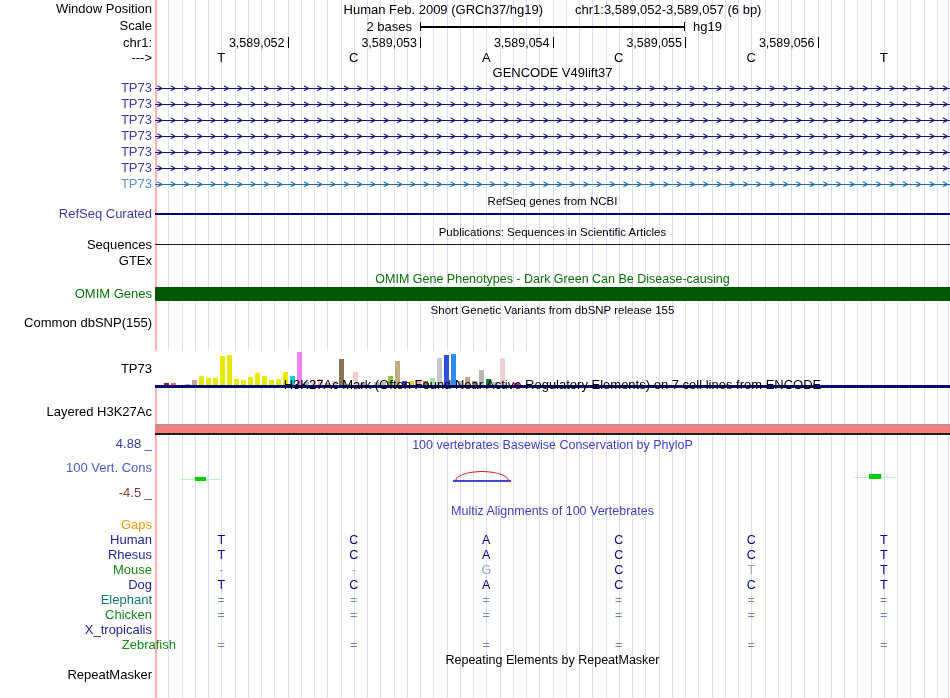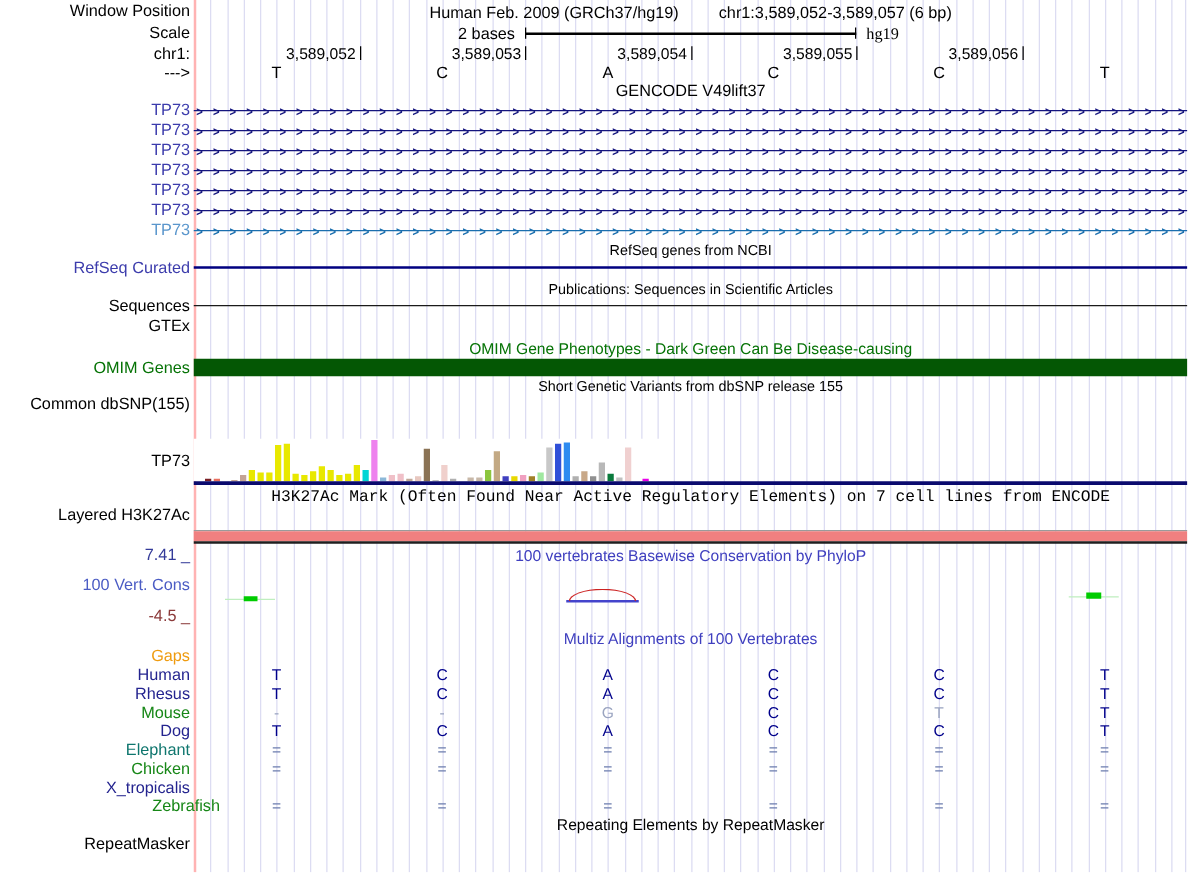--- a/index.html
+++ b/index.html
@@ -106,21 +106,21 @@
 
   <div class="abs" style="left:155px;top:2px;width:795px;display:flex;justify-content:center;gap:32px;font-size:13px;">
     <span>Human Feb. 2009 (GRCh37/hg19)</span>
     <span>chr1:3,589,052-3,589,057 (6 bp)</span>
   </div>
 
   <div class="abs" style="left:262px;top:19px;width:150px;text-align:right;font-size:13px;">2 bases</div>
   <div class="hline" style="left:420px;top:26px;width:265px;height:2px;background:#000;"></div>
   <div class="scale-tick" style="left:420px;top:22px;"></div>
   <div class="scale-tick" style="left:684px;top:22px;"></div>
-  <div class="abs" style="left:693px;top:19px;font-size:13px;font-family:Liberation Serif, serif;">hg19</div>
+  <div class="abs" style="left:693px;top:19px;font-size:13px;">hg19</div>
 
   <div id="coords-layer">
       <div class="coord-label" style="left: 182.5px; top: 36px;">3,589,052</div>
       <div class="coord-tick" style="left: 287.5px; top: 37px;"></div>
       <div class="coord-label" style="left: 315px; top: 36px;">3,589,053</div>
       <div class="coord-tick" style="left: 420px; top: 37px;"></div>
       <div class="coord-label" style="left: 447.5px; top: 36px;">3,589,054</div>
       <div class="coord-tick" style="left: 552.5px; top: 37px;"></div>
       <div class="coord-label" style="left: 580px; top: 36px;">3,589,055</div>
       <div class="coord-tick" style="left: 685px; top: 37px;"></div>
@@ -141,21 +141,21 @@
       <div class="left-label" style="top: 19px; color: rgb(0, 0, 0);">Scale</div>
       <div class="left-label" style="top: 36px; color: rgb(0, 0, 0);">chr1:</div>
       <div class="left-label" style="top: 51px; color: rgb(0, 0, 0);">---&gt;</div>
       <div class="left-label" style="top: 207px; color: rgb(60, 60, 172);">RefSeq Curated</div>
       <div class="left-label" style="top: 238px; color: rgb(0, 0, 0);">Sequences</div>
       <div class="left-label" style="top: 254px; color: rgb(0, 0, 0);">GTEx</div>
       <div class="left-label" style="top: 287px; color: rgb(6, 115, 6);">OMIM Genes</div>
       <div class="left-label" style="top: 316px; color: rgb(0, 0, 0);">Common dbSNP(155)</div>
       <div class="left-label" style="top: 362px; color: rgb(0, 0, 0);">TP73</div>
       <div class="left-label" style="top: 405px; color: rgb(0, 0, 0);">Layered H3K27Ac</div>
-      <div class="left-label" style="top: 437px; color: rgb(51, 58, 153);">7.41 _</div>
+      <div class="left-label" style="top: 437px; color: rgb(51, 58, 153);">4.88 _</div>
       <div class="left-label" style="top: 461px; color: rgb(75, 92, 196);">100 Vert. Cons</div>
       <div class="left-label" style="top: 486px; color: rgb(139, 58, 58);">-4.5 _</div>
       <div class="left-label" style="top: 518px; color: rgb(239, 155, 15);">Gaps</div>
       <div class="left-label" style="top: 668px; color: rgb(0, 0, 0);">RepeatMasker</div>
     </div>
 
   <div class="track-title" style="top:66px;">GENCODE V49lift37</div>
   <div id="gencode-layer">
       <div class="left-label" style="top: 81px; color: rgb(60, 60, 172);">TP73</div>
       <div class="arrow-row" style="top: 82px; color: rgb(21, 21, 126);">
@@ -664,21 +664,21 @@
       <div class="gtex-bar" style="left: 465px; top: 377px; height: 8px; background: rgb(200, 168, 136);"></div>
       <div class="gtex-bar" style="left: 472px; top: 381px; height: 4px; background: rgb(144, 144, 144);"></div>
       <div class="gtex-bar" style="left: 479px; top: 370px; height: 15px; background: rgb(184, 184, 184);"></div>
       <div class="gtex-bar" style="left: 486px; top: 379px; height: 6px; background: rgb(10, 122, 60);"></div>
       <div class="gtex-bar" style="left: 493px; top: 382px; height: 3px; background: rgb(192, 192, 192);"></div>
       <div class="gtex-bar" style="left: 500px; top: 358px; height: 27px; background: rgb(240, 208, 208);"></div>
       <div class="gtex-bar" style="left: 514px; top: 383px; height: 2px; background: rgb(232, 0, 232);"></div>
     </div>
   <div class="hline" style="left: 155px; top: 385px; width: 795px; height: 3px; background: rgb(10, 10, 110);" id="gtex-baseline"></div>
 
-  <div class="track-title" style="top:391px;font-family:Liberation Mono, monospace;">H3K27Ac Mark (Often Found Near Active Regulatory Elements) on 7 cell lines from ENCODE</div>
+  <div class="track-title" style="top:378px;">H3K27Ac Mark (Often Found Near Active Regulatory Elements) on 7 cell lines from ENCODE</div>
   <div class="hline" style="left: 155px; top: 424px; width: 795px; height: 1px; background: rgb(154, 154, 154);" id="h3k-topline"></div>
   <div class="hline" style="left: 155px; top: 425px; width: 795px; height: 8px; background: rgb(240, 128, 128);" id="h3k-band"></div>
   <div class="hline" style="left: 155px; top: 433px; width: 795px; height: 2px; background: rgb(31, 31, 31);" id="h3k-line"></div>
 
   <div class="track-title" style="top: 438px; font-size: 12.5px; color: rgb(63, 63, 191);" id="cons-title">100 vertebrates Basewise Conservation by PhyloP</div>
   <div id="cons-layer">
       <div class="abs" style="left: 180px; top: 479px; width: 40px; height: 1px; background: rgb(191, 238, 191);"></div>
       <div class="abs" style="left: 194.5px; top: 477px; width: 11px; height: 4px; background: rgb(0, 204, 0);"></div>
       <div class="abs" style="left: 453px; top: 480px; width: 58px; height: 2px; background: rgb(68, 68, 204);"></div>
       <div class="abs" style="left: 455px; top: 471px; width: 54px; height: 10px; border-top: 1.5px solid rgb(204, 34, 34); border-right: 1.5px solid rgb(204, 34, 34); border-bottom: none; border-left: 1.5px solid rgb(204, 34, 34); border-image: initial; border-radius: 50% 50% 0px 0px / 100% 100% 0px 0px; box-sizing: border-box; background: transparent;"></div>

